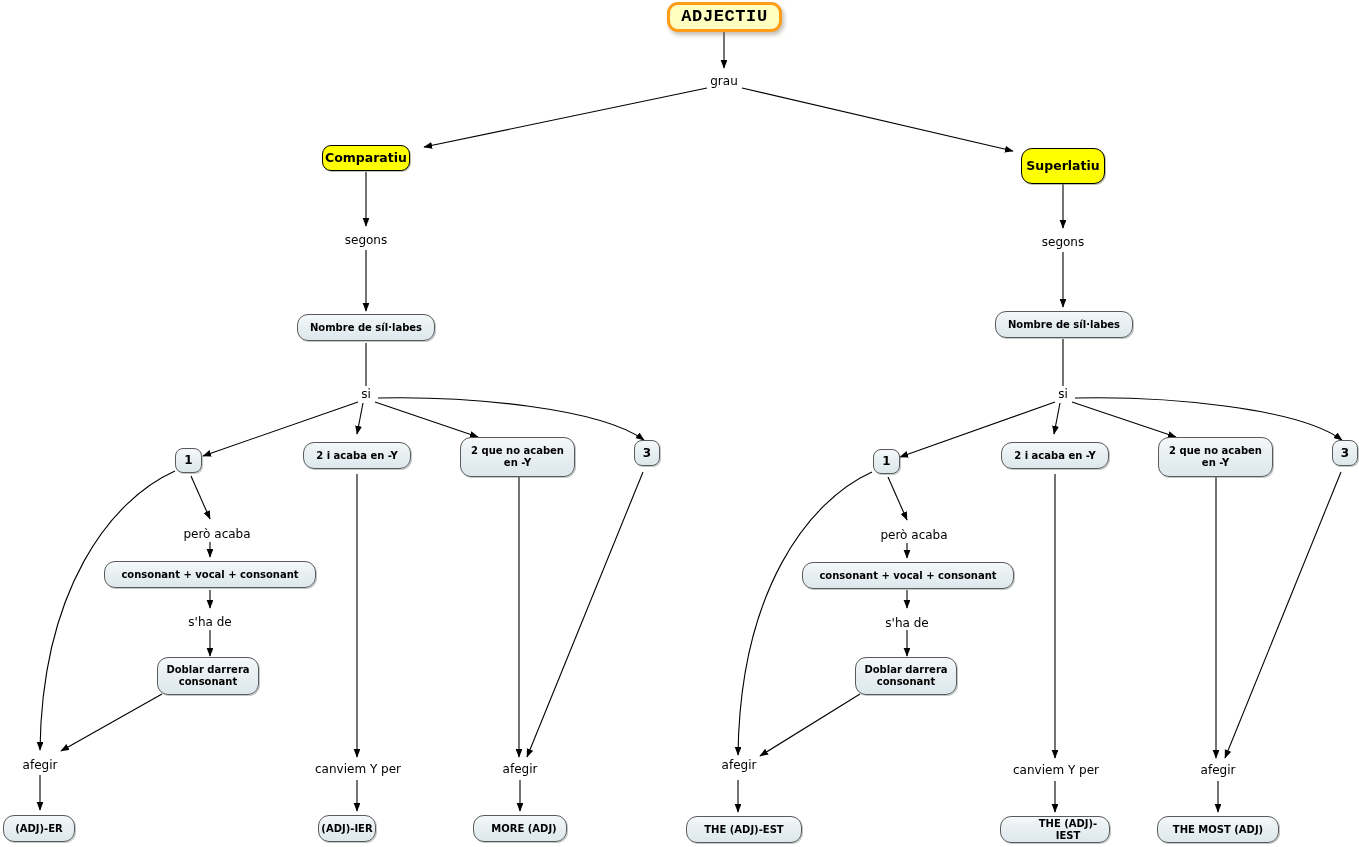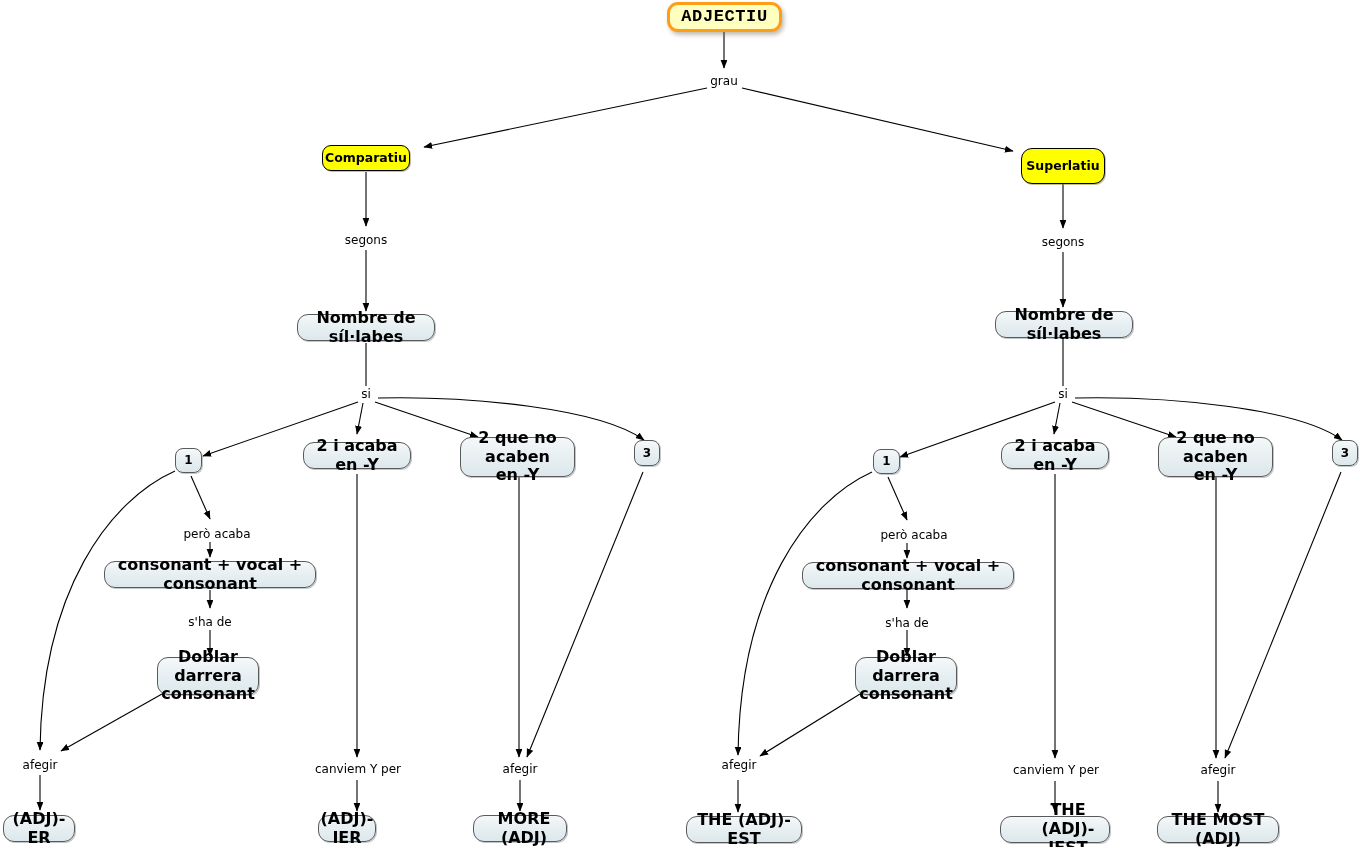--- a/index.html
+++ b/index.html
@@ -41,21 +41,21 @@
     color: #000000;
     line-height: 1.18;
     white-space: pre-line;
     font-weight: bold;
   }
   
   .concept {
     background: linear-gradient(to bottom, #f4f8f9 0%, #e6eef1 55%, #dde8ec 100%);
     border: 1.3px solid #5a5a5a;
     border-radius: 11px;
-    font-size: 16px;
+    font-size: 10px;
     box-shadow: 1px 1px 0 rgba(120,130,135,0.45);
   }
   
   .concept.small-num {
     border-radius: 8px;
     font-size: 12px;
   }
   
   .root {
     background: #ffffc0;

